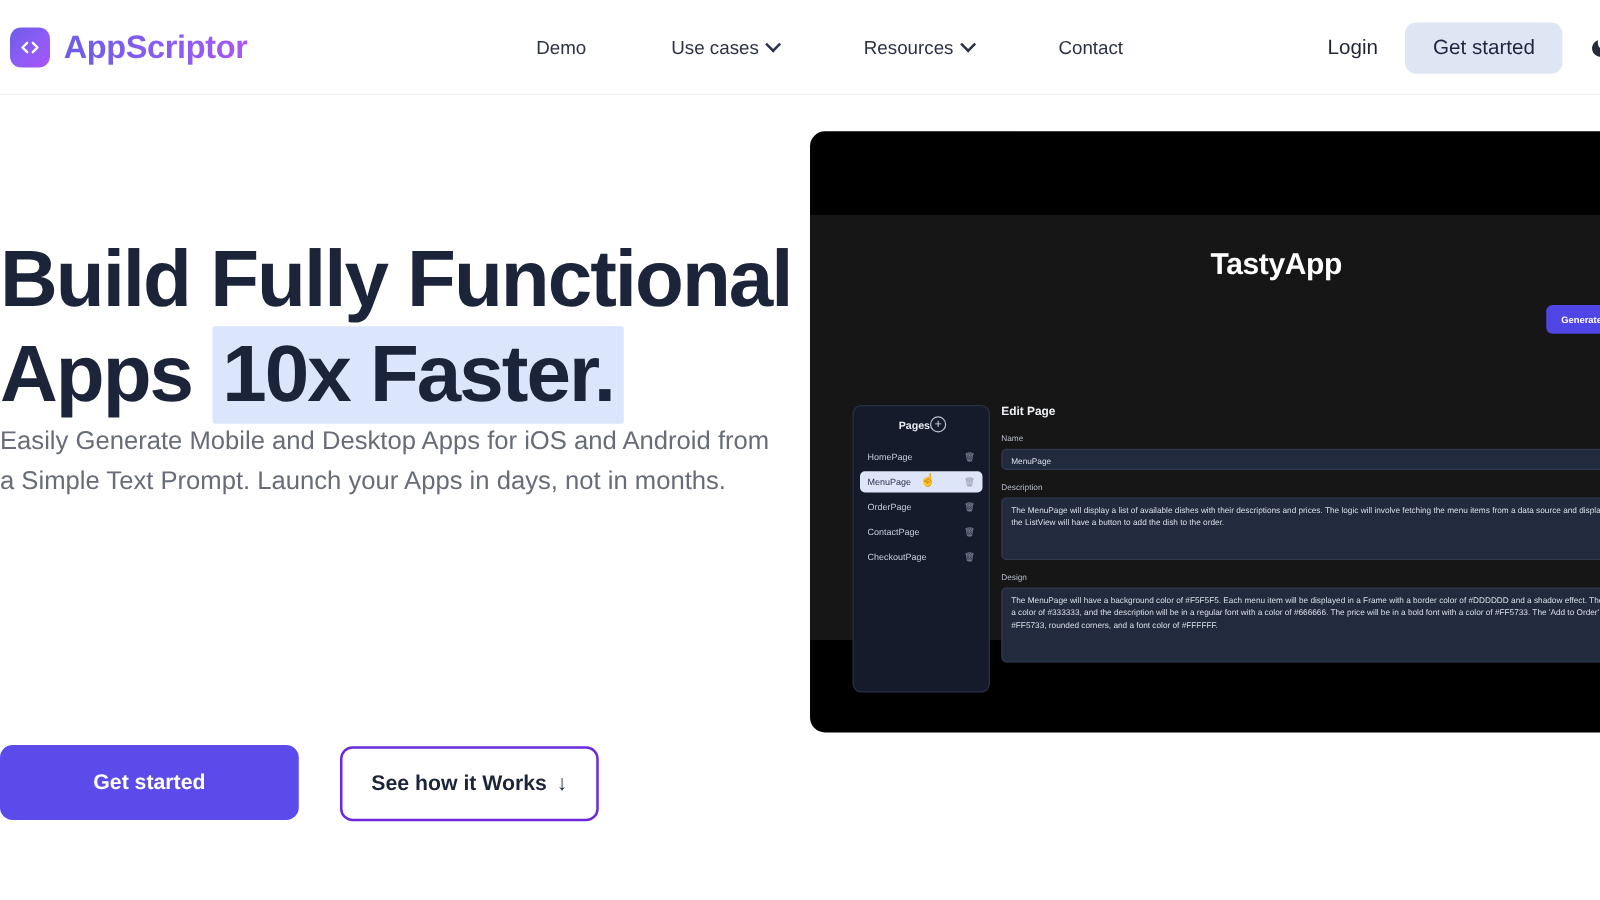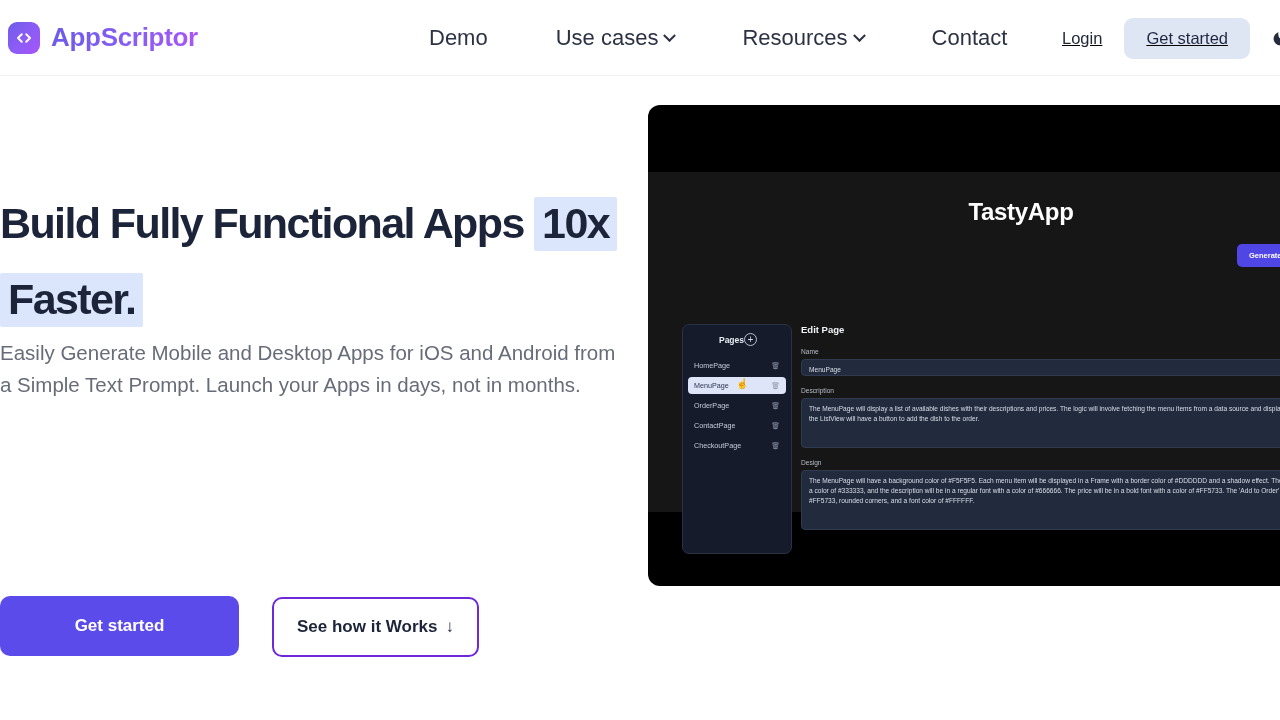--- a/index.html
+++ b/index.html
@@ -32,55 +32,55 @@
     -webkit-background-clip:text; background-clip:text;
     -webkit-text-fill-color:transparent; color:#7c5ce7;
   }
 
   .nav {
     position:absolute; left:429px; top:0; height:76px;
     display:flex; align-items:center; gap:0;
   }
   .nav-item {
     display:flex; align-items:center; gap:7px;
-    font-size:22px; color:#2c3244; font-weight:400;
+    font-size:15px; color:#2c3244; font-weight:400;
     padding:0 0 0 0; margin-right:68px;
     cursor:pointer; white-space:nowrap;
   }
   .nav-item:last-child { margin-right:0; }
   .chev {
     display:inline-block; width:9px; height:9px;
     border-right:2px solid #2c3244; border-bottom:2px solid #2c3244;
     transform:rotate(45deg) translate(-2px,-2px);
   }
 
   .header-right {
     position:absolute; right:0; top:0; height:76px;
-    display:flex; align-items:center; gap:0;text-decoration:underline;
+    display:flex; align-items:center; gap:0;
   }
   .login-link {
     font-size:16.5px; color:#1f2533; cursor:pointer; margin-right:22px;
   }
   .btn-nav-cta {
     background:#dfe6f3; color:#1f2740;
     font-size:16.5px; font-weight:400;
     padding:11px 22px; border-radius:9px; border:none;
     cursor:pointer; font-family:inherit; white-space:nowrap;
   }
   .theme-toggle {
     width:36px; height:36px; margin-left:12px; margin-right:-18px;
     display:flex; align-items:center; justify-content:center;
     cursor:pointer; color:#252b3b; font-size:19px;
   }
 
   
   .hero-left { position:absolute; left:0; top:76px; width:640px; }
   .headline {
     margin-top:109px;
-    font-size:43px; line-height:76px; font-weight:700;
+    font-size:64px; line-height:76px; font-weight:700;
     color:#1b2438; letter-spacing:-1.6px;
   }
   .hl-mark {
     background:#dbe5fb; padding:2px 8px 4px 8px;
     border-radius:2px; box-decoration-break:clone;
     -webkit-box-decoration-break:clone;
   }
   .subtitle {
     width:625px;
     font-size:20.5px; line-height:32px;

